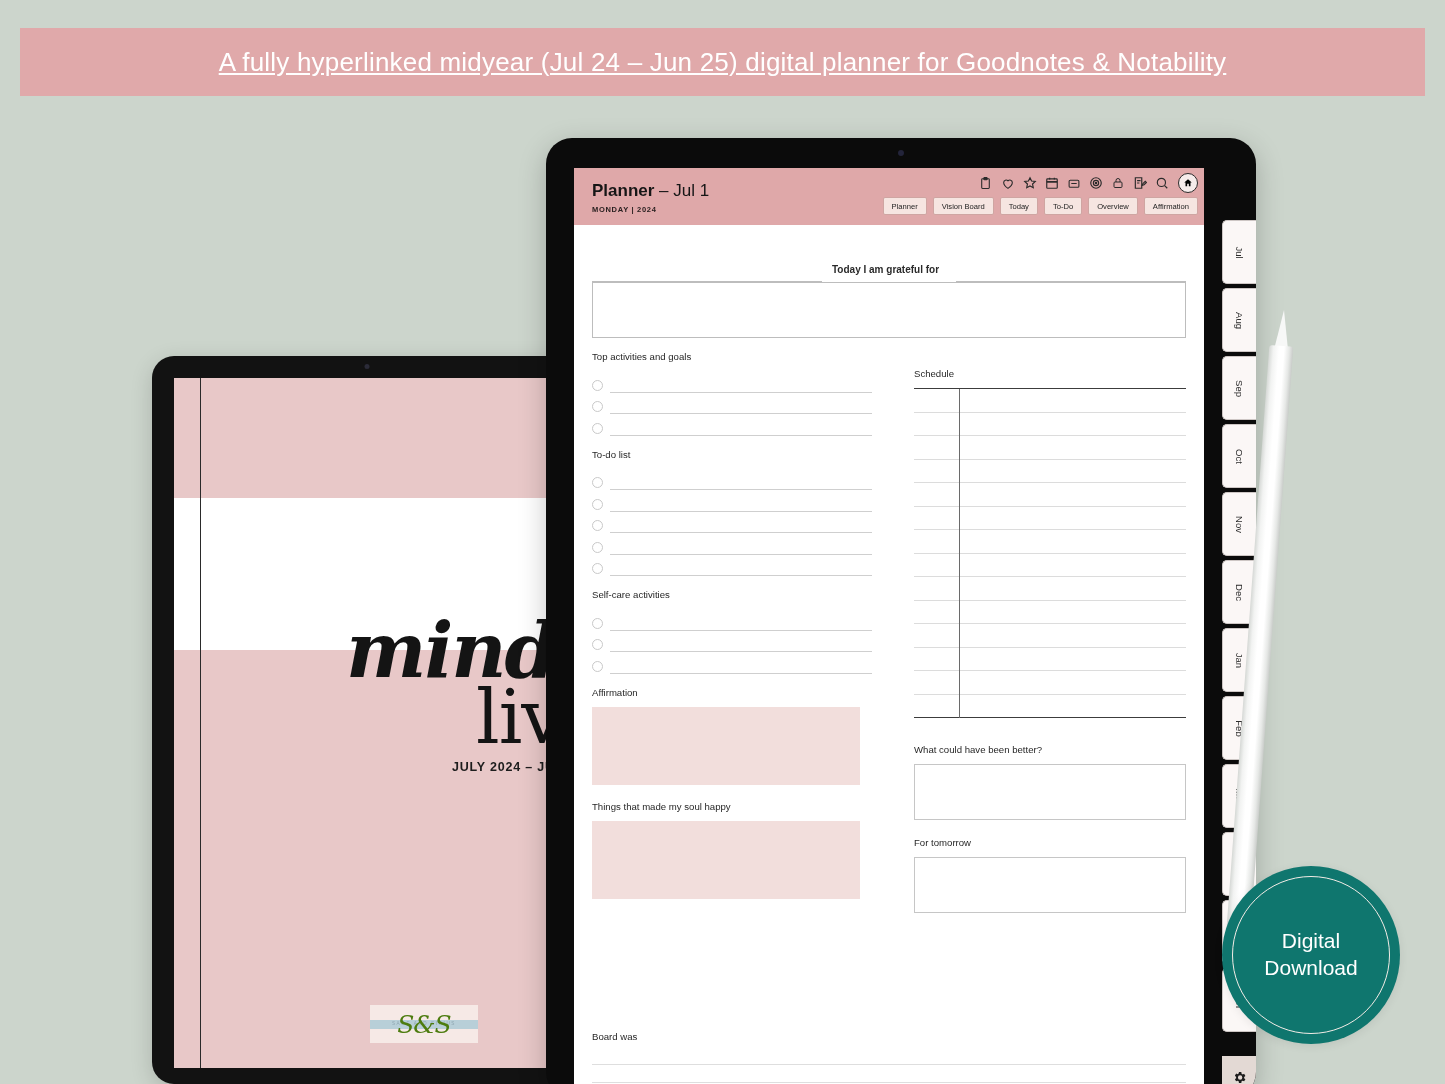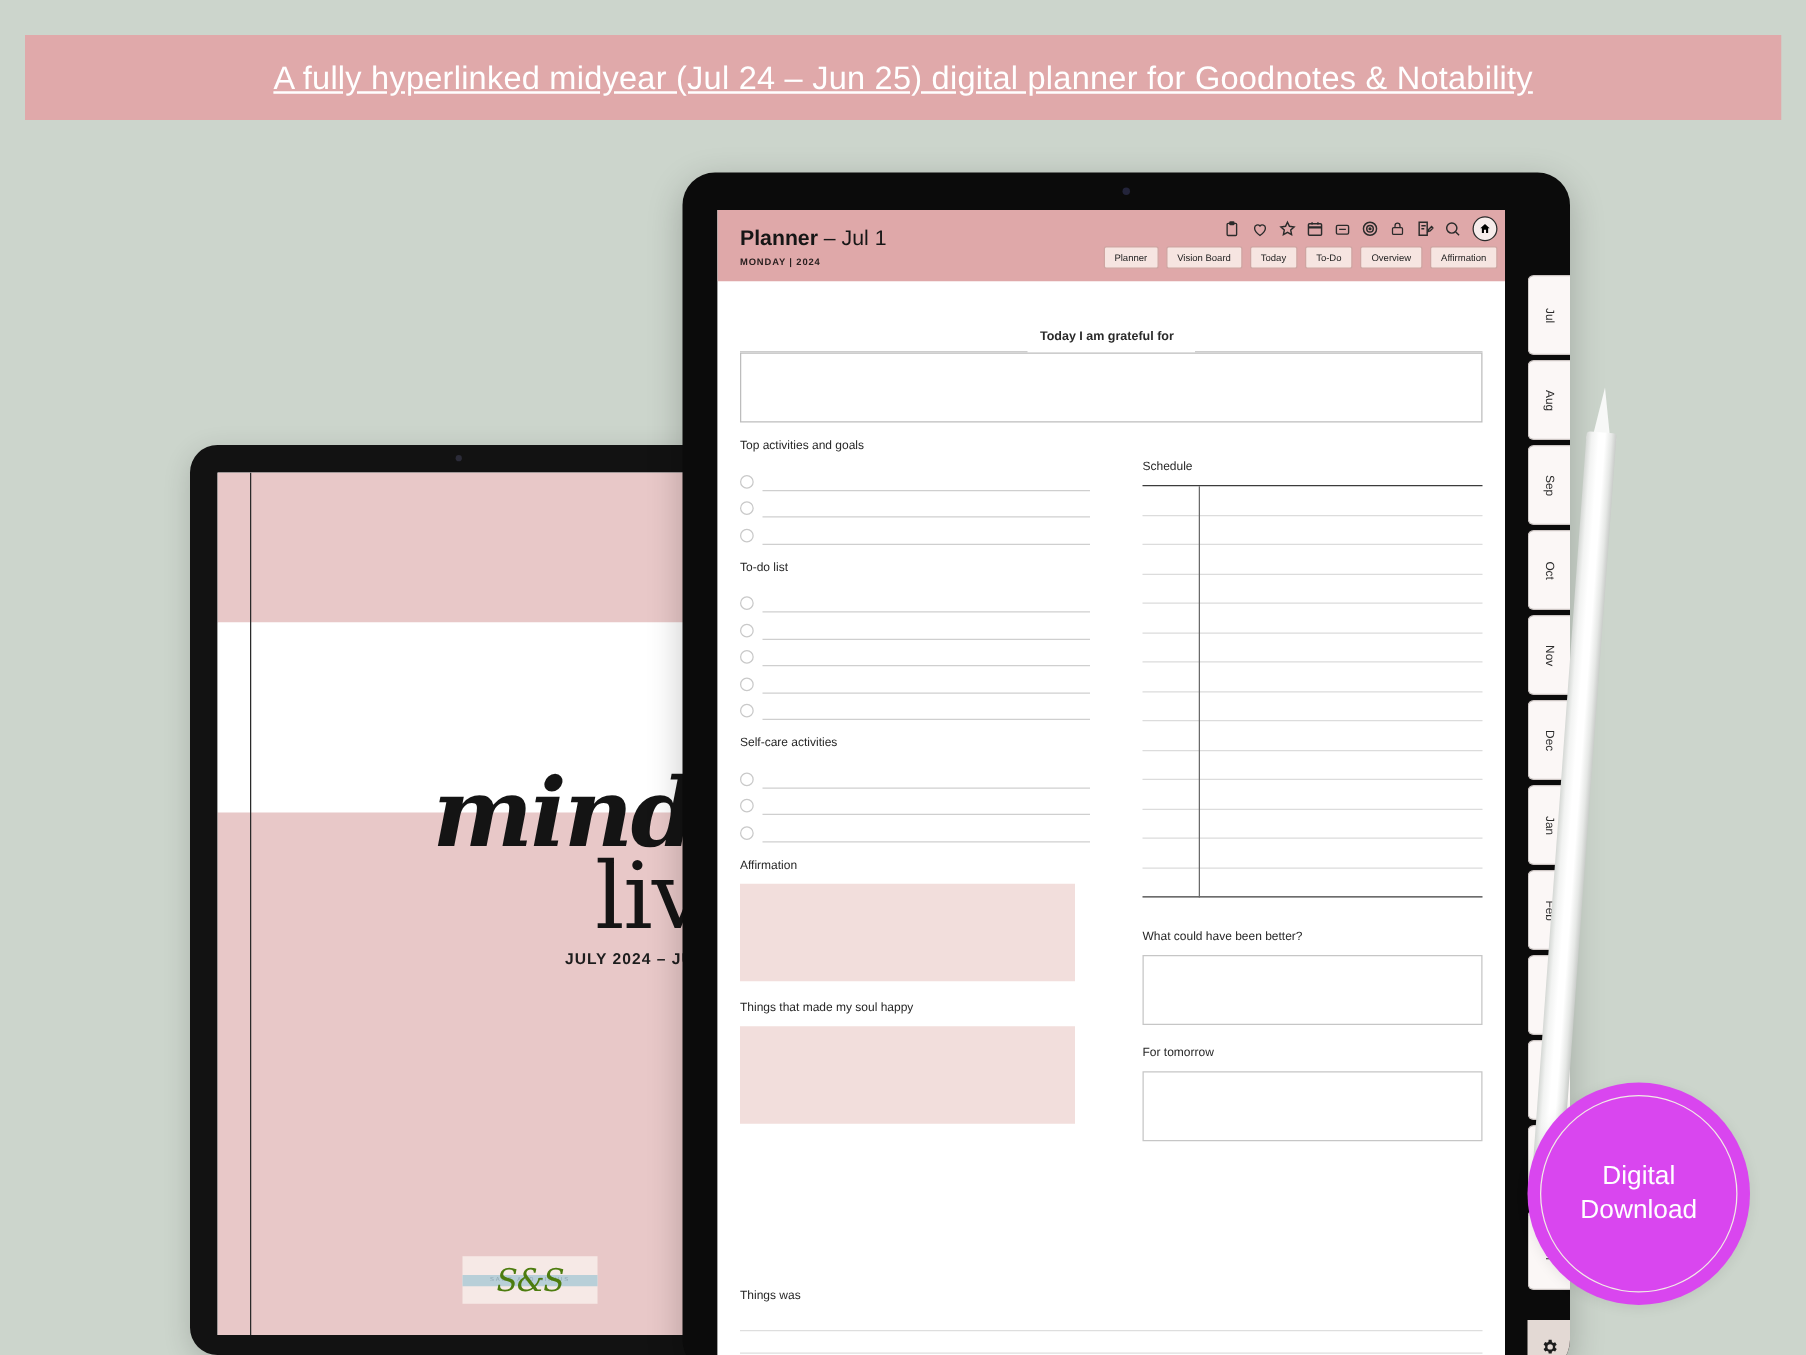--- a/index.html
+++ b/index.html
@@ -311,21 +311,21 @@
     position: absolute; left: 0; top: 40px;
     width: 24px; height: 2px; background: #dfe2df;
   }
 
   
   .dd-badge {
     position: absolute;
     left: 1222px; top: 866px;
     width: 178px; height: 178px;
     border-radius: 50%;
-    background: #d946ef;
+    background: #0f766e;
     display: flex; align-items: center; justify-content: center;
     box-shadow: 0 2px 10px rgba(0,0,0,0.08);
   }
   .dd-inner-ring {
     position: absolute; left: 10px; top: 10px;
     width: 158px; height: 158px;
     border-radius: 50%;
     border: 1.6px solid #f2ece6;
   }
   .dd-text {
@@ -546,21 +546,21 @@
           <div style="height:26px"></div>
           <span class="sec-label">What could have been better?</span>
           <div class="out-box"></div>
 
           <div style="height:17px"></div>
           <span class="sec-label">For tomorrow</span>
           <div class="out-box"></div>
         </div>
 
         <div class="today-was">
-          <div class="tw-label">Things was</div>
+          <div class="tw-label">Board was</div>
           <div class="tw-lines">
             <div class="tw-line"></div>
             <div class="tw-line"></div>
             <div class="tw-line"></div>
 
           </div>
         </div>
       </div>
     </div>
 

